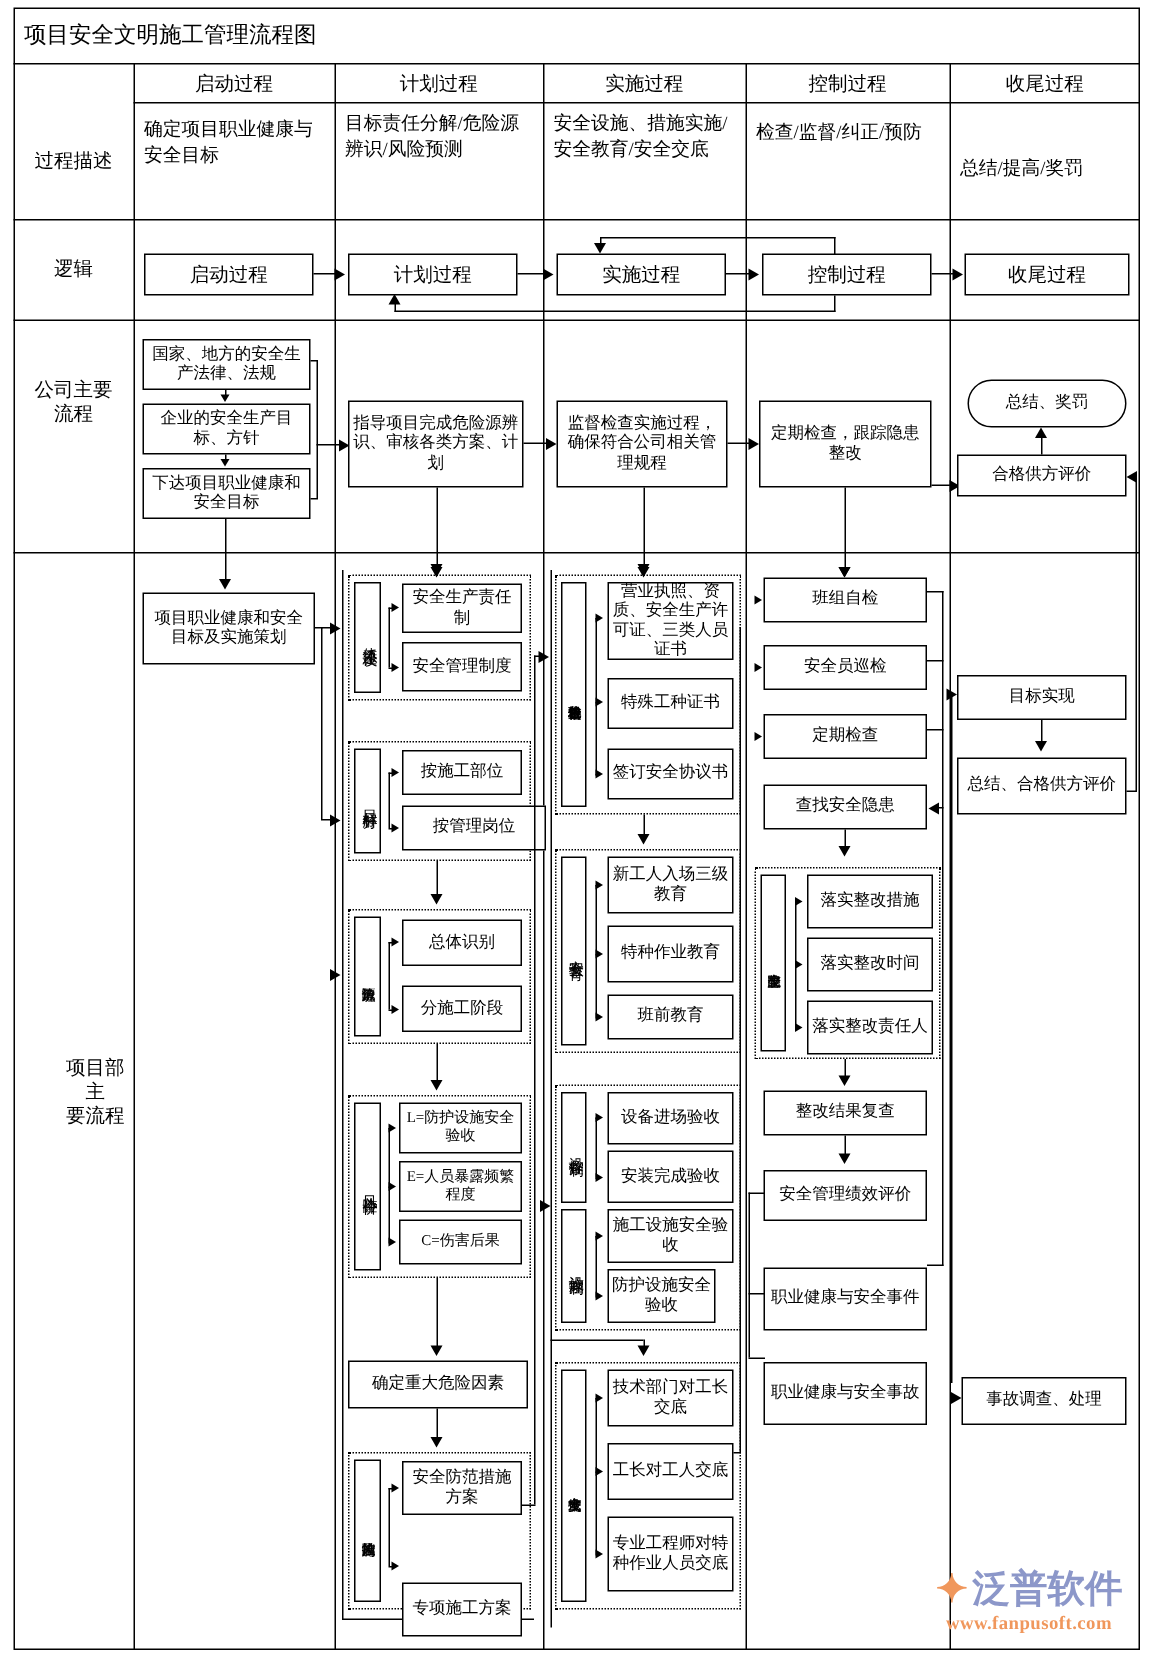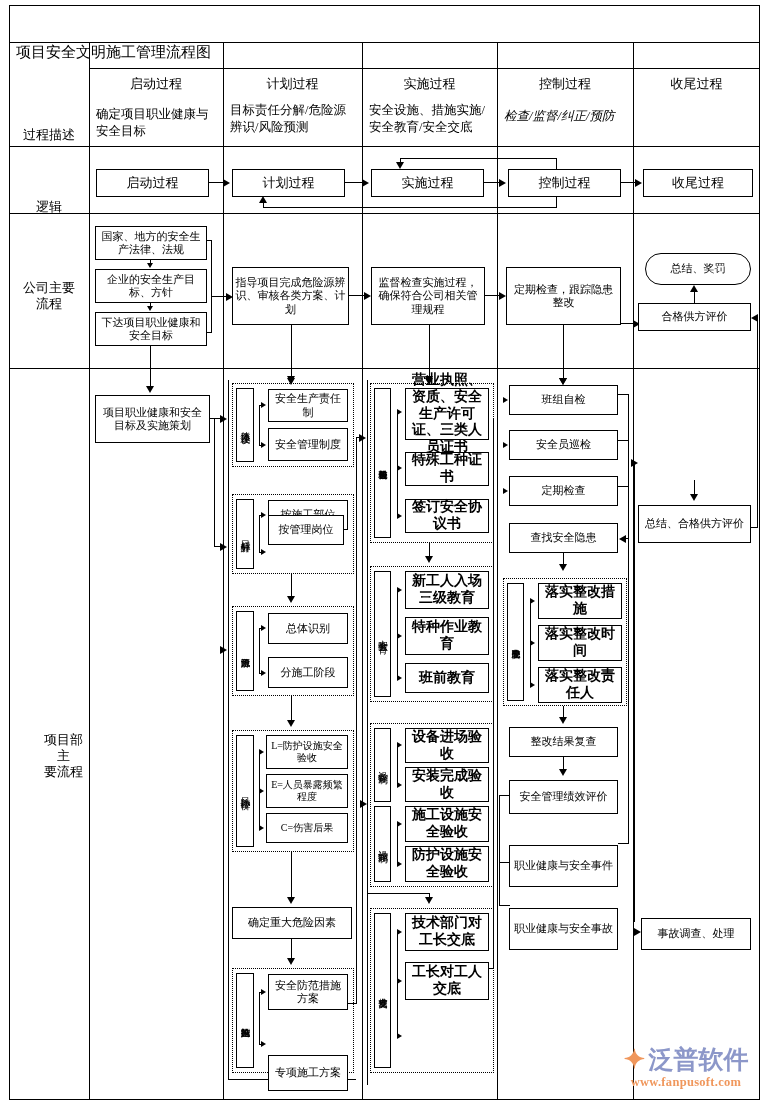--- a/index.html
+++ b/index.html
@@ -13,34 +13,34 @@
 
   
   .frame{position:absolute;border:1px solid #000;}
 
   
   .vline{position:absolute;width:1px;background:#000;}
   .hline{position:absolute;height:1px;background:#000;}
 
   
   .cell{position:absolute;display:flex;align-items:center;justify-content:center;
-        text-align:center;line-height:1.25;margin-top:28px;}
+        text-align:center;line-height:1.25;}
   .rowlabel{font-size:13px;}
   .colhead{font-size:13px;}
   .desc{font-size:12.5px;display:flex;align-items:flex-start;
         justify-content:flex-start;text-align:left;padding:4px 5px 0 5px;line-height:1.35;}
 
   
   .box{position:absolute;border:1px solid #000;background:#fff;
        display:flex;align-items:center;justify-content:center;
        text-align:center;line-height:1.2;font-size:11px;padding:1px 2px;}
   .box.b2{border-width:1.6px;}
   .box.big{font-size:13px;}
   .box.sm{font-size:10px;}
-  .box.xs{font-size:14px;font-weight:bold;}
+  .box.xs{font-size:11px;}
   .round{border-radius:26px;}
 
   
   .vbox{position:absolute;border:1px solid #000;background:#fff;
         display:flex;align-items:center;justify-content:center;
         font-size:10px;line-height:1.02;text-align:center;
         writing-mode:vertical-rl;text-orientation:upright;letter-spacing:1px;}
   .vbox.b2{border-width:1.6px;}
   .vbox.xs{font-size:9px;letter-spacing:0px;}
 
@@ -106,21 +106,22 @@
     <span>流程</span>
   </div>
   <div class="cell rowlabel" style="left:9px;top:705px;width:80px;height:46px;flex-direction:column;padding-left:29px;">
     <span>项目部主</span>
     <span>要流程</span>
   </div>
 
   <div class="cell desc" style="left:91px;top:74px;width:131px;height:70px;">确定项目职业健康与安全目标</div>
   <div class="cell desc" style="left:225px;top:70px;width:136px;height:74px;">目标责任分解/危险源辨识/风险预测</div>
   <div class="cell desc" style="left:364px;top:70px;width:132px;height:74px;">安全设施、措施实施/安全教育/安全交底</div>
-  <div class="cell desc" style="left:499px;top:76px;width:158px;height:66px;font-style:italic;">检查/监督/纠正/预防</div>
+  <div class="cell desc" style="left:499px;top:76px;width:158px;height:66px;">检查/监督/纠正/预防</div>
+  <div class="cell desc" style="left:635px;top:90px;width:124px;height:40px;align-items:center;">总结/提高/奖罚</div>
 
   <div class="box big" style="left:96px;top:169px;width:113px;height:28px;">启动过程</div>
   <div class="box big" style="left:232px;top:169px;width:113px;height:28px;">计划过程</div>
   <div class="box big" style="left:371px;top:169px;width:113px;height:28px;">实施过程</div>
   <div class="box big" style="left:508px;top:169px;width:113px;height:28px;">控制过程</div>
   <div class="box big" style="left:643px;top:169px;width:110px;height:28px;">收尾过程</div>
 
   <div class="ln lnh" style="left:209px;top:182px;width:16px;"></div>
   <div class="ar ar-r" style="left:223px;top:179px;"></div>
   <div class="ln lnh" style="left:345px;top:182px;width:19px;"></div>
@@ -201,21 +202,21 @@
   <div class="ln lnv" style="left:259px;top:405px;height:40px;"></div>
   <div class="ln lnh" style="left:259px;top:405px;width:4px;"></div>
   <div class="ar ar-r sm" style="left:261px;top:402px;"></div>
   <div class="ln lnh" style="left:259px;top:445px;width:4px;"></div>
   <div class="ar ar-r sm" style="left:261px;top:442px;"></div>
   <div class="ar ar-d" style="left:287px;top:376px;"></div>
 
   <div class="dgroup" style="left:232px;top:494px;width:122px;height:80px;"></div>
   <div class="vbox b2" style="left:236px;top:499px;width:18px;height:70px;">目标分解</div>
   <div class="box b2" style="left:268px;top:500px;width:80px;height:30px;">按施工部位</div>
-  <div class="box b2" style="left:268px;top:515px;width:76px;height:30px;">按管理岗位</div>
+  <div class="box b2" style="left:268px;top:537px;width:96px;height:30px;">按管理岗位</div>
   <div class="ln lnv" style="left:259px;top:515px;height:37px;"></div>
   <div class="ln lnh" style="left:259px;top:515px;width:4px;"></div>
   <div class="ar ar-r sm" style="left:261px;top:512px;"></div>
   <div class="ln lnh" style="left:259px;top:552px;width:4px;"></div>
   <div class="ar ar-r sm" style="left:261px;top:549px;"></div>
 
   <div class="dgroup" style="left:232px;top:606px;width:122px;height:90px;"></div>
   <div class="vbox b2 xs" style="left:236px;top:611px;width:18px;height:80px;">危险源辨识</div>
   <div class="box b2" style="left:268px;top:613px;width:80px;height:31px;">总体识别</div>
   <div class="box b2" style="left:268px;top:657px;width:80px;height:31px;">分施工阶段</div>
@@ -296,37 +297,38 @@
   <div class="ar ar-r sm" style="left:397px;top:675px;"></div>
   <div class="ln lnv" style="left:429px;top:543px;height:15px;"></div>
   <div class="ar ar-d" style="left:425px;top:556px;"></div>
 
   <div class="dgroup" style="left:370px;top:723px;width:124px;height:164px;"></div>
   <div class="vbox b2" style="left:374px;top:728px;width:17px;height:74px;">设备控制</div>
   <div class="box b2 xs" style="left:405px;top:728px;width:84px;height:35px;">设备进场验收</div>
   <div class="box b2 xs" style="left:405px;top:767px;width:84px;height:35px;">安装完成验收</div>
   <div class="vbox b2" style="left:374px;top:806px;width:17px;height:76px;">设施控制</div>
   <div class="box b2 xs" style="left:405px;top:806px;width:84px;height:36px;">施工设施安全验收</div>
-  <div class="box b2 xs" style="left:405px;top:846px;width:84px;height:36px;">防护设施安全验收</div>
+  <div class="box b2 xs" style="left:405px;top:846px;width:72px;height:36px;">防护设施安全验收</div>
   <div class="ln lnv" style="left:397px;top:745px;height:40px;"></div>
   <div class="ln lnh" style="left:397px;top:745px;width:2px;"></div>
   <div class="ar ar-r sm" style="left:397px;top:742px;"></div>
   <div class="ln lnh" style="left:397px;top:785px;width:2px;"></div>
   <div class="ar ar-r sm" style="left:397px;top:782px;"></div>
   <div class="ln lnv" style="left:397px;top:824px;height:40px;"></div>
   <div class="ln lnh" style="left:397px;top:824px;width:2px;"></div>
   <div class="ar ar-r sm" style="left:397px;top:821px;"></div>
   <div class="ln lnh" style="left:397px;top:864px;width:2px;"></div>
   <div class="ar ar-r sm" style="left:397px;top:861px;"></div>
   <div class="ar ar-r" style="left:360px;top:800px;"></div>
 
   <div class="dgroup" style="left:370px;top:908px;width:124px;height:165px;"></div>
   <div class="vbox b2 xs" style="left:374px;top:913px;width:17px;height:155px;">安全技术交底</div>
   <div class="box b2 xs" style="left:405px;top:913px;width:84px;height:38px;">技术部门对工长交底</div>
   <div class="box b2 xs" style="left:405px;top:962px;width:84px;height:38px;">工长对工人交底</div>
+  <div class="box b2 xs" style="left:405px;top:1011px;width:84px;height:50px;">专业工程师对特种作业人员交底</div>
   <div class="ln lnv" style="left:397px;top:932px;height:104px;"></div>
   <div class="ln lnh" style="left:397px;top:932px;width:2px;"></div>
   <div class="ar ar-r sm" style="left:397px;top:929px;"></div>
   <div class="ln lnh" style="left:397px;top:981px;width:2px;"></div>
   <div class="ar ar-r sm" style="left:397px;top:978px;"></div>
   <div class="ln lnh" style="left:397px;top:1036px;width:2px;"></div>
   <div class="ar ar-r sm" style="left:397px;top:1033px;"></div>
   <div class="ln lnh" style="left:367px;top:893px;width:62px;"></div>
   <div class="ln lnv" style="left:429px;top:893px;height:5px;"></div>
   <div class="ar ar-d" style="left:425px;top:897px;"></div>
@@ -375,20 +377,21 @@
   <div class="ln lnv" style="left:563px;top:706px;height:12px;"></div>
   <div class="ar ar-d" style="left:559px;top:717px;"></div>
   <div class="ln lnv" style="left:563px;top:757px;height:13px;"></div>
   <div class="ar ar-d" style="left:559px;top:769px;"></div>
 
   <div class="ln lnv" style="left:499px;top:795px;height:110px;"></div>
   <div class="ln lnh" style="left:499px;top:795px;width:11px;"></div>
   <div class="ln lnh" style="left:499px;top:862px;width:11px;"></div>
   <div class="ln lnh" style="left:499px;top:905px;width:11px;"></div>
 
+  <div class="box b2" style="left:638px;top:450px;width:113px;height:30px;">目标实现</div>
   <div class="box b2" style="left:638px;top:505px;width:113px;height:38px;">总结、合格供方评价</div>
   <div class="box b2" style="left:641px;top:918px;width:110px;height:32px;">事故调查、处理</div>
 
   <div class="ln lnv" style="left:694px;top:480px;height:15px;"></div>
   <div class="ar ar-d" style="left:690px;top:494px;"></div>
 
   <div class="ar ar-r" style="left:631px;top:459px;"></div>
   <div class="ar ar-r" style="left:634px;top:928px;"></div>
 
   <div class="ln lnv" style="left:634px;top:462px;height:460px;"></div>

